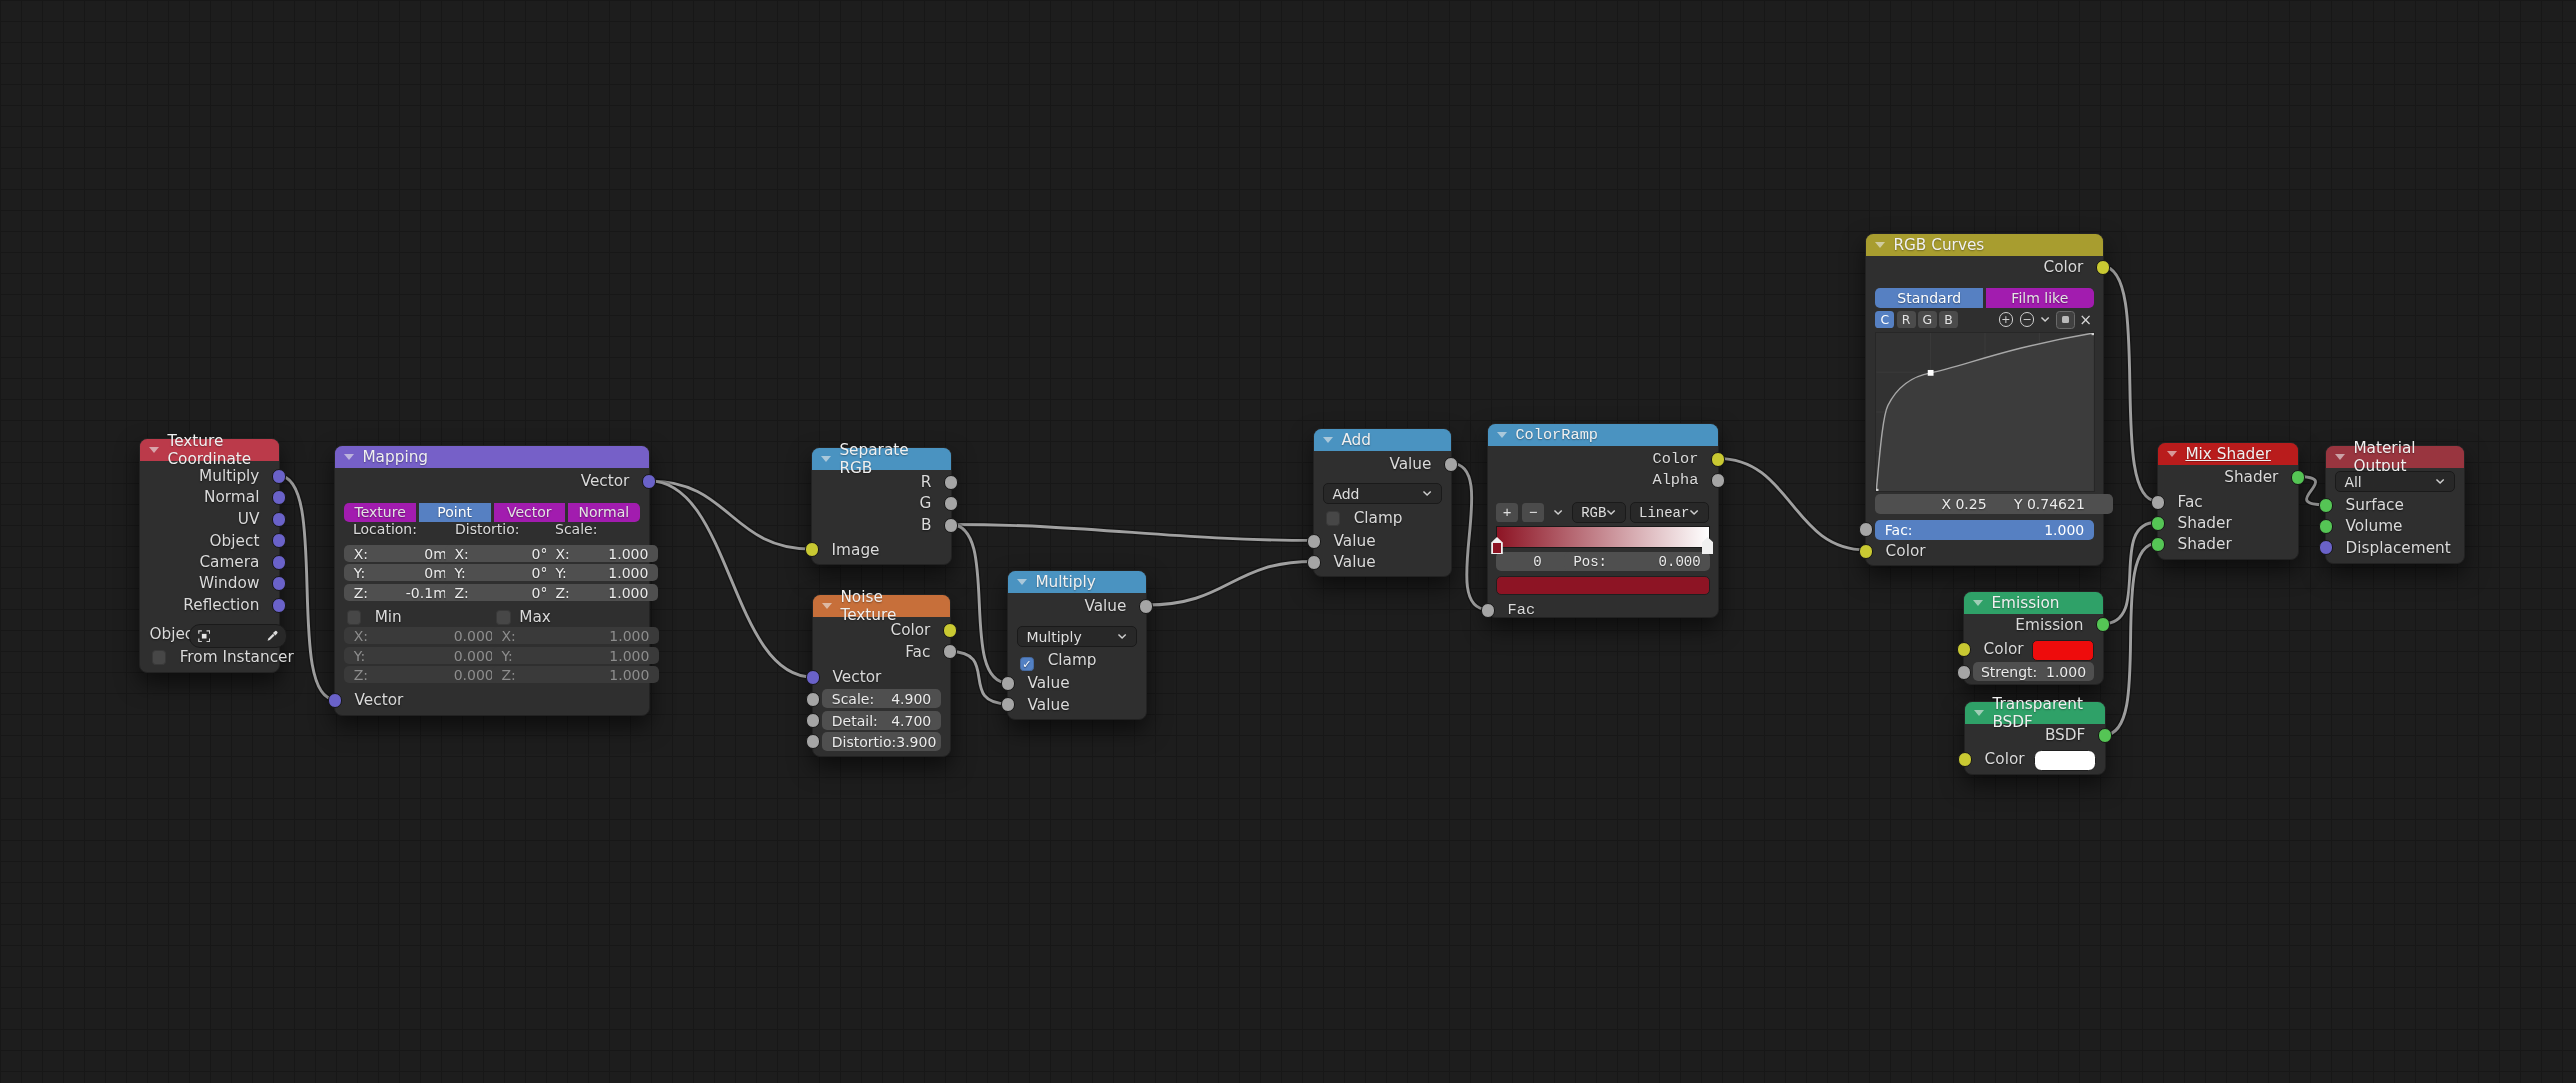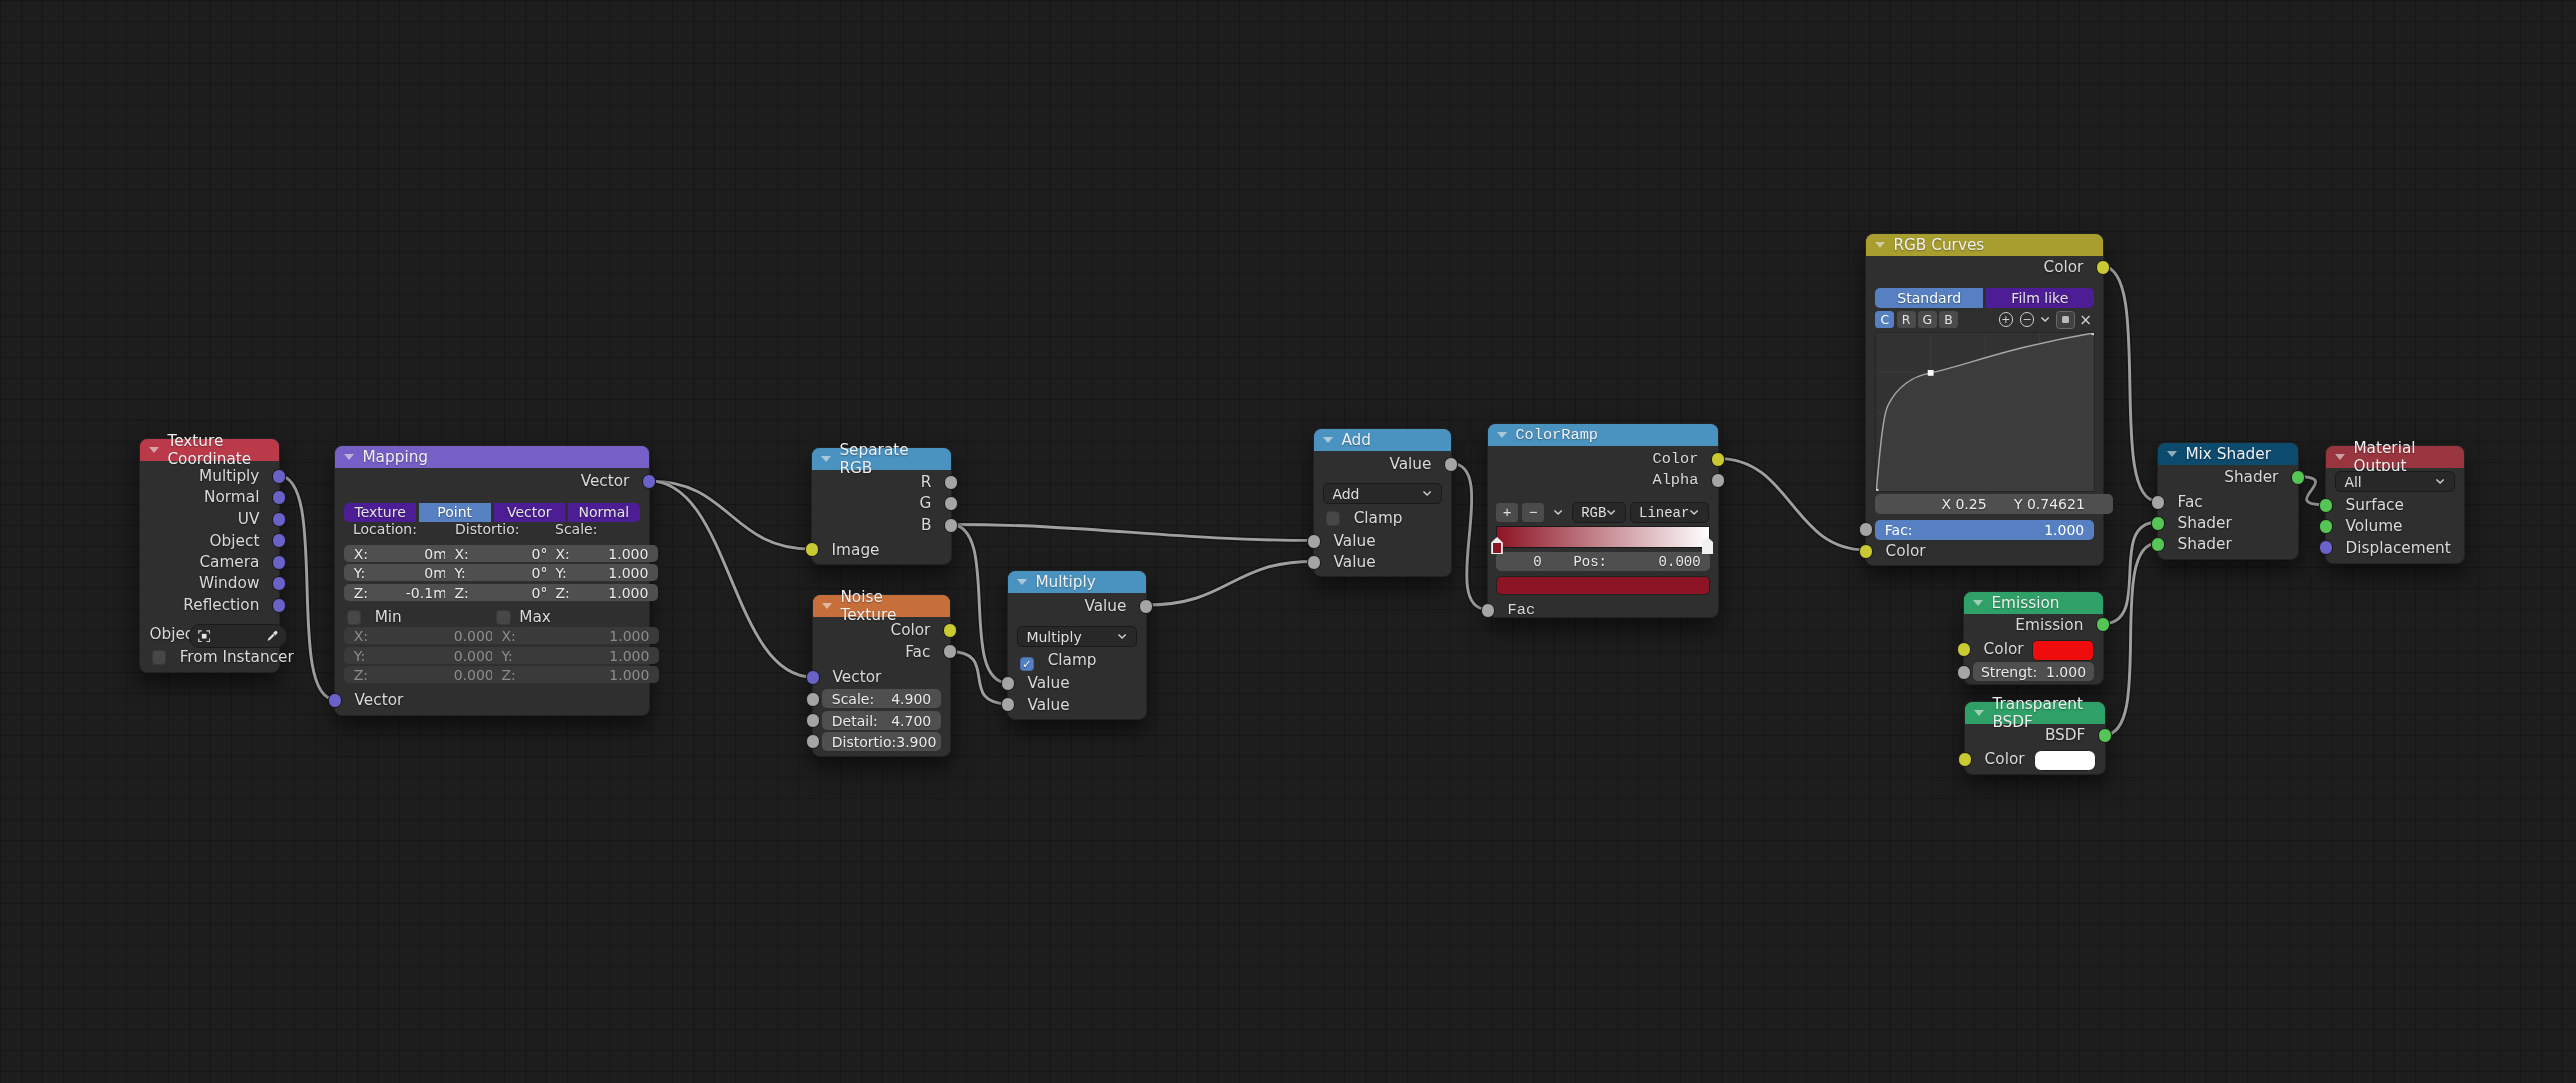--- a/index.html
+++ b/index.html
@@ -26,21 +26,21 @@
   .s-gray{background:#a5a5a5;} .s-vec{background:#6a62c9;} .s-col{background:#c9c932;} .s-shd{background:#55c555;}
   .fld{position:absolute;background:#4f4f4f;border-radius:5.1px;font-size:14px;color:#ebebeb;
     display:flex;align-items:center;justify-content:space-between;padding:0 9.4px;
     text-shadow:0 0.7px 1.5px rgba(0,0,0,.4);}
   .fld.ctr{justify-content:center;gap:8.7px;}
   .fld.dis{background:#3a3a3a;color:#8d8d8d;text-shadow:none;}
   .drop{position:absolute;background:#282828;border:0.7px solid #1a1a1a;border-radius:5.1px;
     color:#dedede;font-size:14px;display:flex;align-items:center;justify-content:space-between;padding:0 8px;}
   .chev{width:10.2px;height:6.5px;}
   .tabs{position:absolute;display:flex;gap:3px;}
-  .tabbtn{flex:1;text-align:center;background:#4c1d95;color:#e4e4e4;font-size:14px;
+  .tabbtn{flex:1;text-align:center;background:#a21caf;color:#e4e4e4;font-size:14px;
     text-shadow:0 0.7px 1.5px rgba(0,0,0,.4);}
   .tabbtn:first-child{border-radius:5.1px 0 0 5.1px;} .tabbtn:last-child{border-radius:0 5.1px 5.1px 0;}
   .tabbtn.act{background:#5680c2;color:#fff;}
   .cb{display:inline-block;width:14.5px;height:14.5px;border-radius:3.6px;background:#474747;
     border:0.7px solid #393939;vertical-align:-2.9px;margin-right:8.7px;box-sizing:border-box;}
   .cb.on{background:#5381c4;border-color:#466ba3;color:#fff;text-align:center;line-height:13px;font-size:11px;}
   .slider{position:absolute;background:#5680c2;border-radius:5.1px;color:#fff;font-size:14px;
     display:flex;align-items:center;justify-content:space-between;padding:0 9.4px;}
   .swatch{position:absolute;border-radius:5.1px;border:0.7px solid #1f1f1f;}
   .sqbtn{display:inline-flex;align-items:center;justify-content:center;background:#4b4b4b;
@@ -437,21 +437,21 @@
     <span>Transparent BSDF</span>
   </div>
   <div class="row out" style="top:23px;">BSDF</div>
   <span class="sock out s-shd" style="top:26px;"></span>
   <div class="row in" style="top:47px;">Color</div>
   <div class="swatch" style="right:9.4px;top:48px;width:60px;height:19px;background:#ffffff;border-radius:7.3px;"></div>
   <span class="sock in s-col" style="top:50px;"></span>
 </div>
 
 <div class="node" style="left:2157px;top:442px;width:140px;height:116px;">
-  <div class="hdr" style="background:#0c4a6e;">
+  <div class="hdr" style="background:#b91c1c;text-decoration:underline;">
     <span class="tri"></span>
     <span>Mix Shader</span>
   </div>
   <div class="row out" style="top:24px;">Shader</div>
   <span class="sock out s-shd" style="top:27px;"></span>
   <div class="row in" style="top:49px;">Fac</div>
   <div class="row in" style="top:70px;">Shader</div>
   <div class="row in" style="top:91px;">Shader</div>
   <span class="sock in s-gray" style="top:52px;"></span>
   <span class="sock in s-shd" style="top:73px;"></span>

